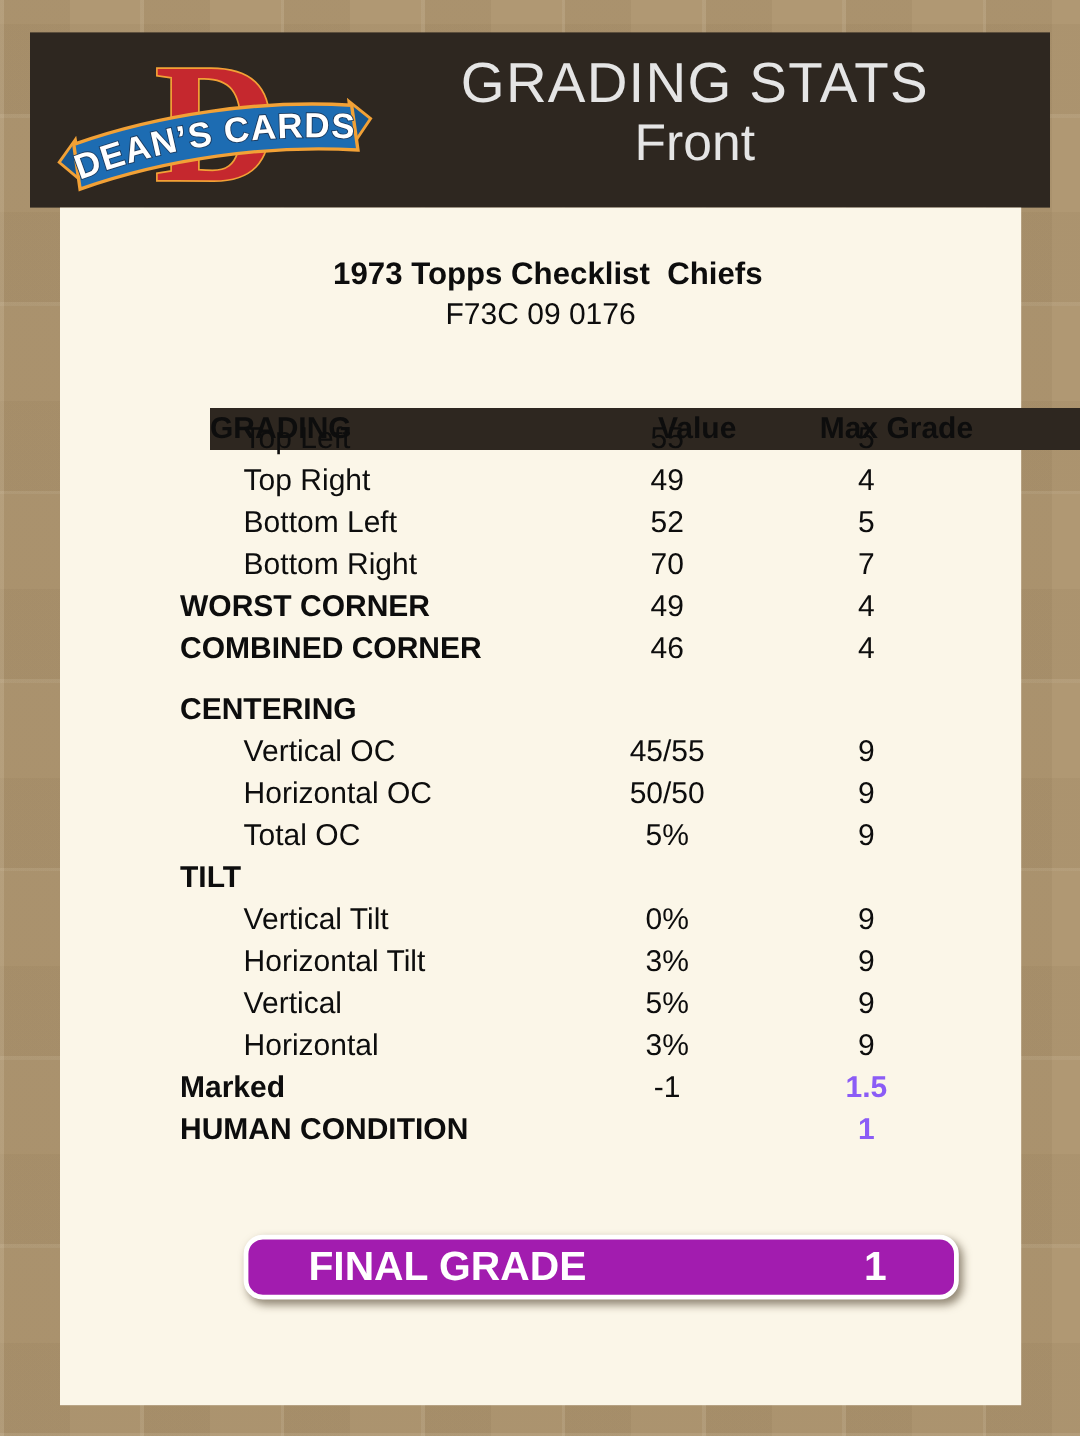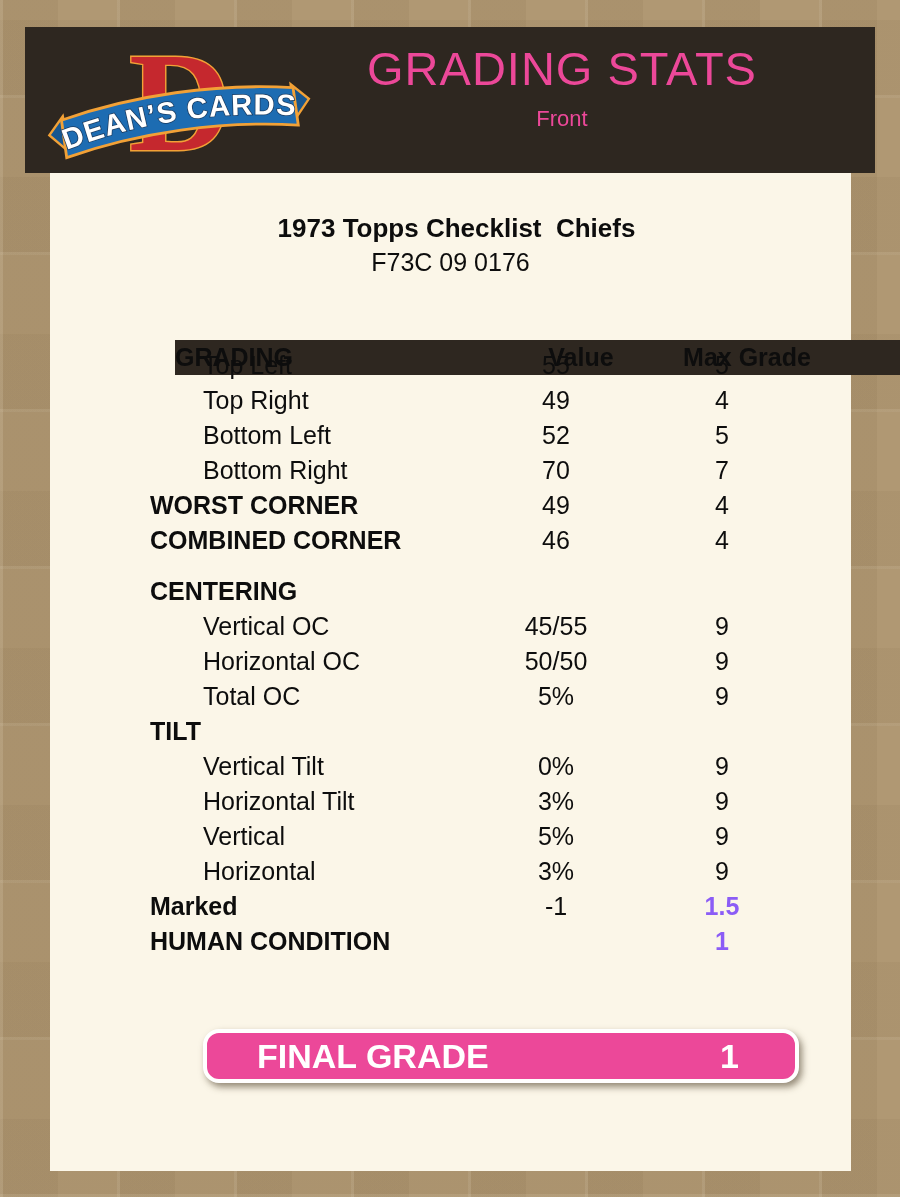--- a/index.html
+++ b/index.html
@@ -15,42 +15,42 @@
       repeating-linear-gradient(90deg, rgba(250,240,218,0.14) 0 3px, rgba(0,0,0,0) 3px 117px),
       repeating-linear-gradient(0deg, rgba(250,240,218,0.11) 0 3px, rgba(0,0,0,0) 3px 157px),
       repeating-linear-gradient(90deg, rgba(116,92,58,0.10) 0 58px, rgba(0,0,0,0) 58px 117px),
       repeating-linear-gradient(0deg, rgba(116,92,58,0.08) 0 78px, rgba(0,0,0,0) 78px 157px);
   }
   .header{
     position:absolute;left:25px;top:27px;width:850px;height:146px;
     background:#2e2720;
   }
   .logo{position:absolute;left:23px;top:3px;width:264px;height:140px;overflow:visible;}
-  .titles{position:absolute;left:263px;top:14px;width:548px;text-align:center;color:#ec4899;}
+  .titles{position:absolute;left:280px;top:14px;width:548px;text-align:center;color:#e5e5e5;}
   .title{font-size:47px;line-height:56px;letter-spacing:1px;white-space:nowrap;}
-  .subtitle{font-size:22px;line-height:44px;text-align:center;}
+  .subtitle{font-size:43px;line-height:44px;text-align:center;}
   .panel{
     position:absolute;left:50px;top:173px;width:801px;height:998px;
     background:#fbf6e8;color:#0d0d0d;
   }
   .card-head{position:absolute;top:38px;left:0;width:100%;text-align:center;}
   .card-name{font-size:26px;font-weight:bold;line-height:34px;white-space:pre;margin-left:12px;}
   .card-code{font-size:25px;line-height:34px;}
   .table{position:absolute;left:100px;top:140px;width:660px;}
   .row{position:relative;height:35px;line-height:35px;font-size:25px;}
   .row.gap{margin-top:16px;}
   .row .label{position:absolute;left:53px;top:0;white-space:nowrap;}
   .row.section .label,.row.header .label{left:0;font-weight:bold;}
   .cell-value{position:absolute;left:331px;top:0;width:150px;text-align:center;}
   .cell-grade{position:absolute;left:497px;top:0;width:150px;text-align:center;}
   .row.header .cell-value,.row.header .cell-grade{font-weight:bold;}
   .red{color:#8b5cf6;font-weight:bold;}
   .final-btn{
     position:absolute;left:153px;top:856px;width:482px;height:46px;
-    background:#ec4899;border:4px solid #ffffff;border-radius:16px;
+    background:#a21caf;border:4px solid #ffffff;border-radius:16px;
     box-shadow:3px 4px 7px rgba(62,47,26,0.55);
     display:flex;justify-content:space-between;align-items:center;
     padding:0 56px 0 50px;color:#ffffff;font-size:34px;font-weight:bold;
   }
 </style>
 </head>
 <body>
 
 <div class="stage">
   <div class="bg-pattern"></div>

